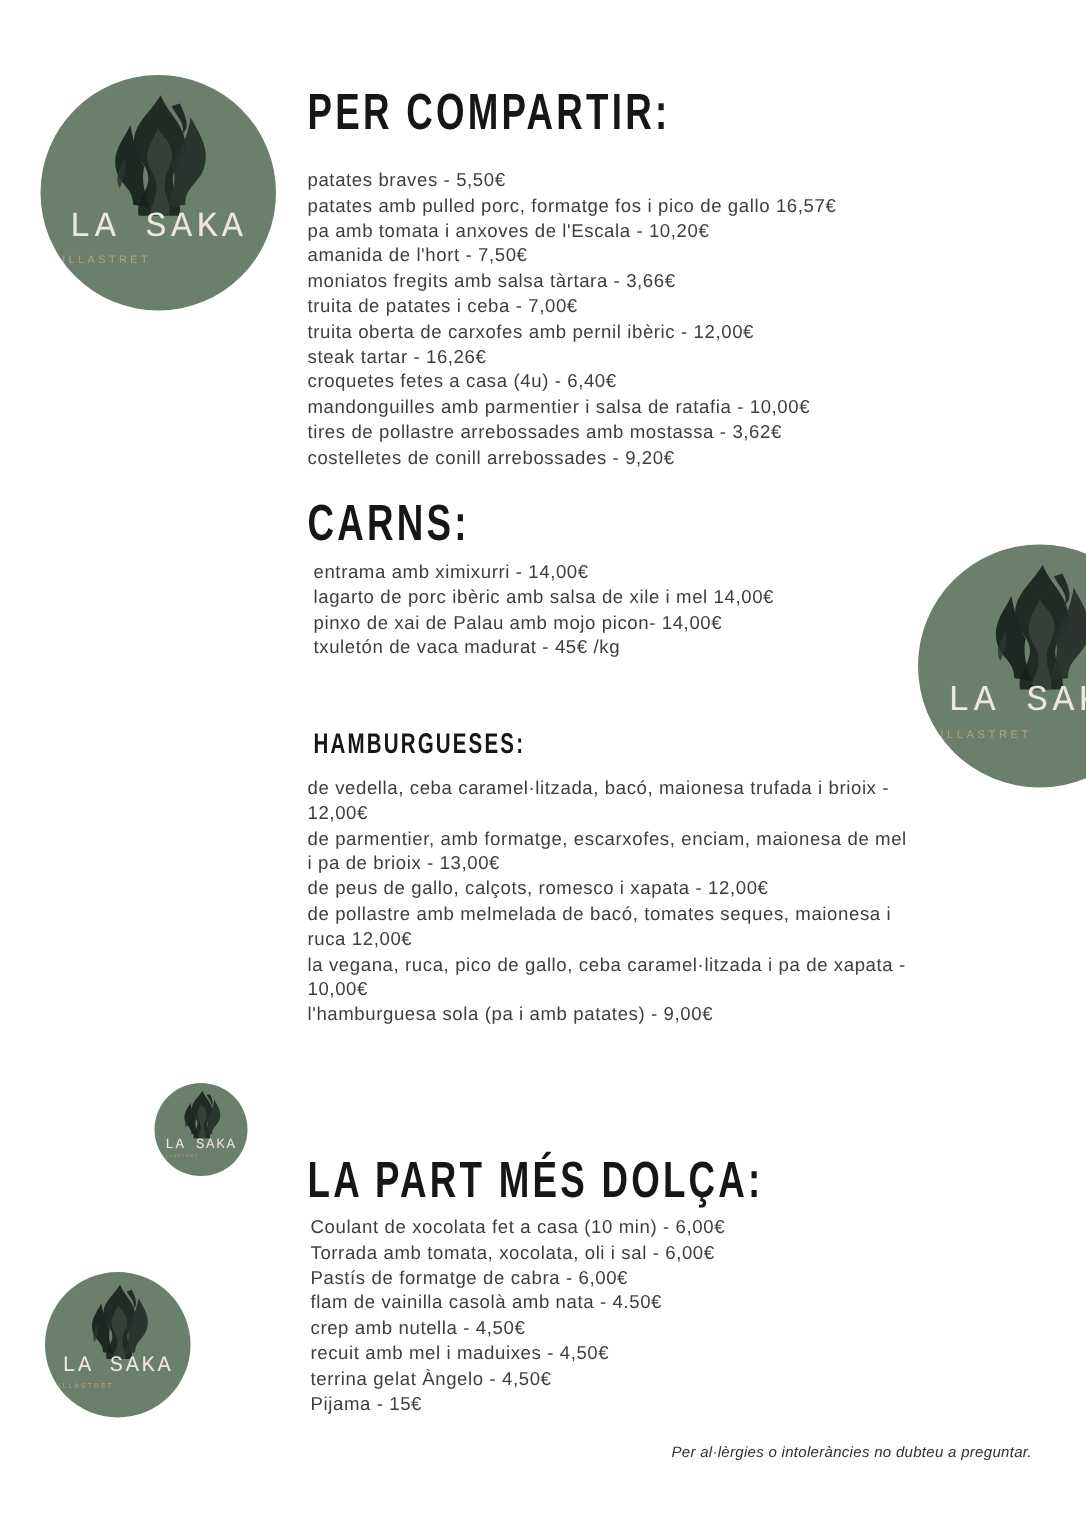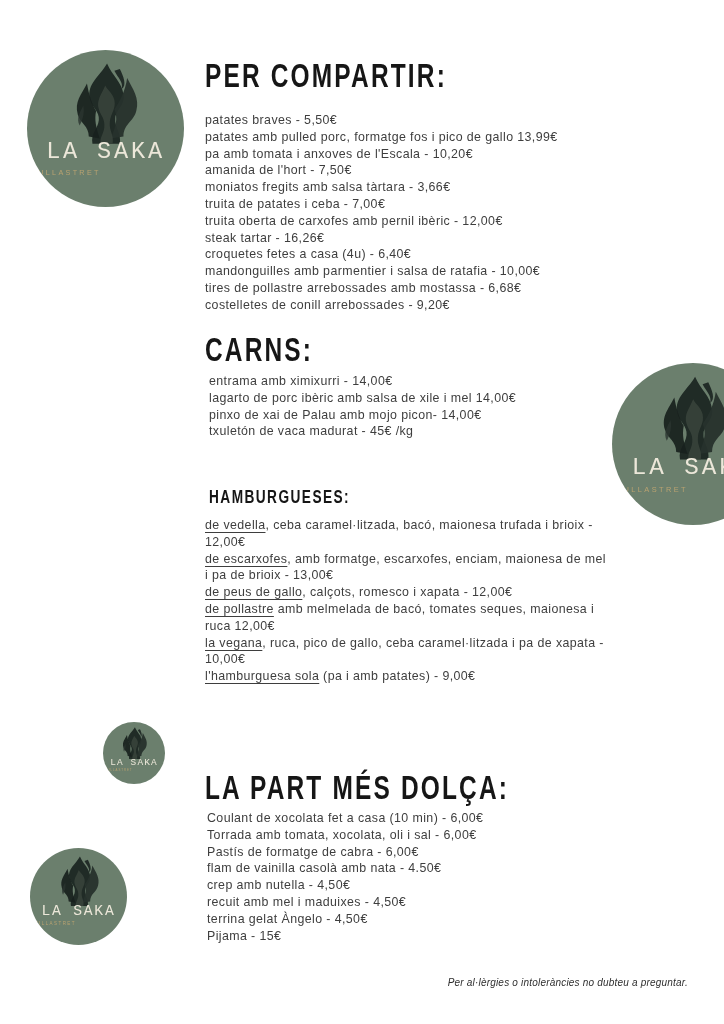--- a/index.html
+++ b/index.html
@@ -51,26 +51,26 @@
     white-space:nowrap;line-height:1;
   }
   .title-large{font-size:34px;letter-spacing:3px;}
   .title-small{font-size:19px;letter-spacing:2px;}
   .items{
     position:absolute;left:0;width:478px;
     font-size:12.4px;letter-spacing:0.4px;
     line-height:16.8px;color:var(--body-ink);
   }
   .menu-item{min-height:16.8px;}
-  .lead{text-decoration:underline;text-underline-offset:2.5px;}
+  .lead{text-underline-offset:2.5px;}
 
   .footer{
     position:absolute;left:0;right:36px;top:963px;
     text-align:right;font-style:italic;
-    font-size:10px;letter-spacing:0.2px;color:#2e2e2e;margin-top:14px;
+    font-size:10px;letter-spacing:0.2px;color:#2e2e2e;
   }
 </style>
 </head>
 <body>
 
 <div class="page">
 
   <div class="logo" style="left:27px;top:50px;width:157px;height:157px;font-size:15.7px">
     <svg class="flame" viewBox="0 0 100 110" aria-hidden="true">
       <path d="M52 6 C44 20 30 28 33 44 C35 54 44 58 43 68 C42 78 34 82 36 94 L66 94 C68 82 60 76 61 66 C62 56 72 52 70 40 C68 26 58 20 52 6Z" fill="#202b26"></path>
@@ -120,45 +120,45 @@
       <path d="M26 52 C22 60 18 66 22 74 C24 70 28 62 26 52Z" fill="#2a352f" opacity="0.8"></path>
     </svg>
     <div class="logo-name">LA SAKA</div>
     <div class="logo-sub">D'ULLASTRET</div>
   </div>
 
   <div id="menu">
     <h2 class="section-title title-large" style="top:58px">PER COMPARTIR:</h2>
     <div class="items" style="top:112px">
         <div class="menu-item">patates braves - 5,50€</div>
-        <div class="menu-item">patates amb pulled porc, formatge fos i pico de gallo 13,99€</div>
+        <div class="menu-item">patates amb pulled porc, formatge fos i pico de gallo 16,57€</div>
         <div class="menu-item">pa amb tomata i anxoves de l'Escala - 10,20€</div>
         <div class="menu-item">amanida de l'hort - 7,50€</div>
         <div class="menu-item">moniatos fregits amb salsa tàrtara - 3,66€</div>
         <div class="menu-item">truita de patates i ceba - 7,00€</div>
         <div class="menu-item">truita oberta de carxofes amb pernil ibèric - 12,00€</div>
         <div class="menu-item">steak tartar - 16,26€</div>
         <div class="menu-item">croquetes fetes a casa (4u) - 6,40€</div>
         <div class="menu-item">mandonguilles amb parmentier i salsa de ratafia - 10,00€</div>
-        <div class="menu-item">tires de pollastre arrebossades amb mostassa - 6,68€</div>
+        <div class="menu-item">tires de pollastre arrebossades amb mostassa - 3,62€</div>
         <div class="menu-item">costelletes de conill arrebossades - 9,20€</div>
       </div>
 
     <h2 class="section-title title-large" style="top:332px">CARNS:</h2>
     <div class="items" style="top:373px;padding-left:4px">
         <div class="menu-item">entrama amb ximixurri - 14,00€</div>
         <div class="menu-item">lagarto de porc ibèric amb salsa de xile i mel 14,00€</div>
         <div class="menu-item">pinxo de xai de Palau amb mojo picon- 14,00€</div>
         <div class="menu-item">txuletón de vaca madurat - 45€ /kg</div>
       </div>
 
     <h2 class="section-title title-small" style="top:487px;left:4px">HAMBURGUESES:</h2>
     <div class="items" style="top:517px;width:404px">
         <div class="menu-item"><span class="lead">de vedella</span>, ceba caramel·litzada, bacó, maionesa trufada i brioix - 12,00€</div>
-        <div class="menu-item"><span class="lead">de escarxofes</span>, amb formatge, escarxofes, enciam, maionesa de mel i pa de brioix - 13,00€</div>
+        <div class="menu-item"><span class="lead">de parmentier</span>, amb formatge, escarxofes, enciam, maionesa de mel i pa de brioix - 13,00€</div>
         <div class="menu-item"><span class="lead">de peus de gallo</span>, calçots, romesco i xapata - 12,00€</div>
         <div class="menu-item"><span class="lead">de pollastre</span> amb melmelada de bacó, tomates seques, maionesa i ruca 12,00€</div>
         <div class="menu-item"><span class="lead">la vegana</span>, ruca, pico de gallo, ceba caramel·litzada i pa de xapata - 10,00€</div>
         <div class="menu-item"><span class="lead">l'hamburguesa sola</span> (pa i amb patates) - 9,00€</div>
       </div>
 
     <h2 class="section-title title-large" style="top:770px">LA PART MÉS DOLÇA:</h2>
     <div class="items" style="top:810px;padding-left:2px">
         <div class="menu-item">Coulant de xocolata fet a casa (10 min) - 6,00€</div>
         <div class="menu-item">Torrada amb tomata, xocolata, oli i sal - 6,00€</div>

